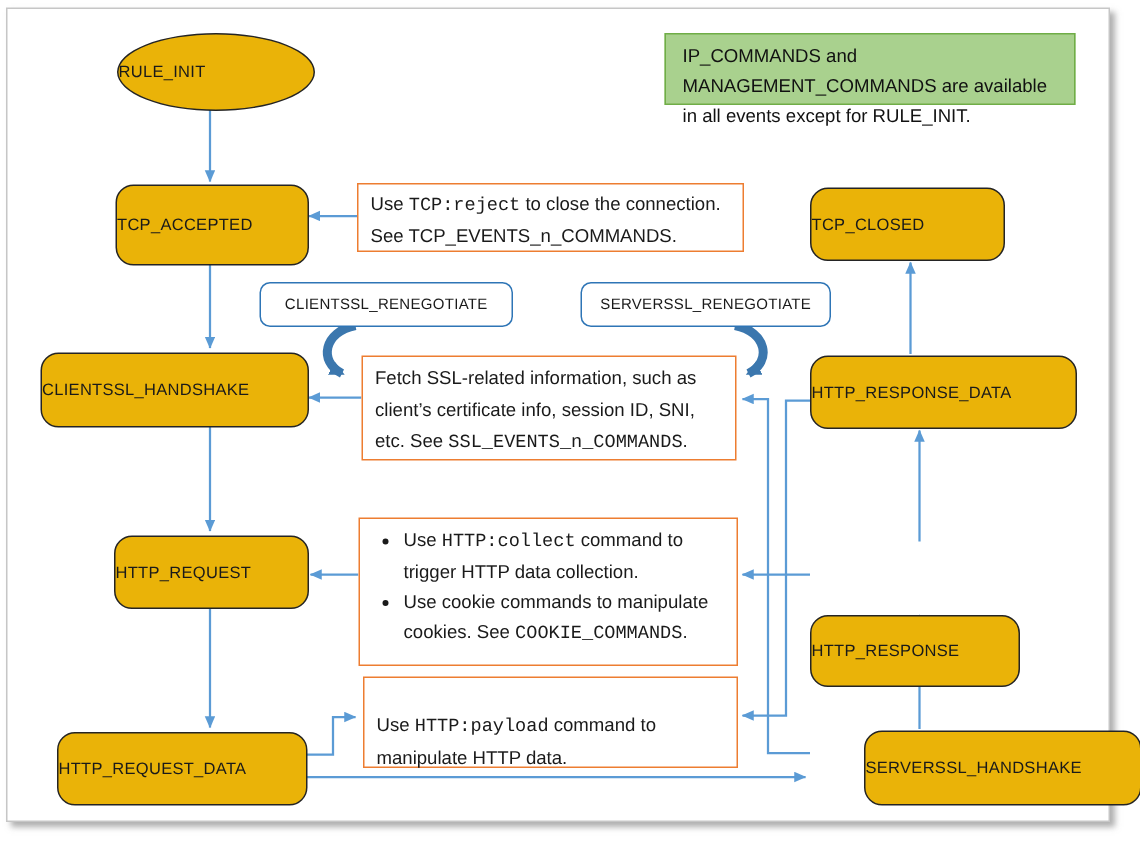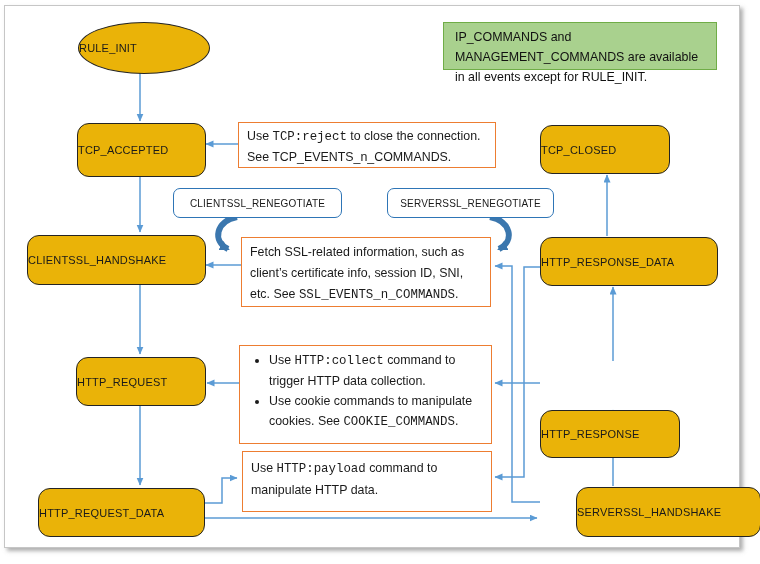--- a/index.html
+++ b/index.html
@@ -139,16 +139,16 @@
     <ul class="bullets">
       <li>
         <span>Use </span><span class="mono">HTTP:collect</span><span> command to trigger HTTP data collection.</span>
       </li>
       <li>
         <span>Use cookie commands to manipulate cookies. See </span><span class="mono">COOKIE_COMMANDS</span><span>.</span>
       </li>
     </ul>
   </div>
 
-  <div class="note tall" style="left:242px;top:451px;width:250px;height:61px;padding-top:6px;">
+  <div class="note tall" style="left:242px;top:451px;width:250px;height:61px;padding-top:21px;">
     <span>Use </span><span class="mono">HTTP:payload</span><span> command to manipulate HTTP data.</span>
   </div>
 </div>
 
 </body></html>

